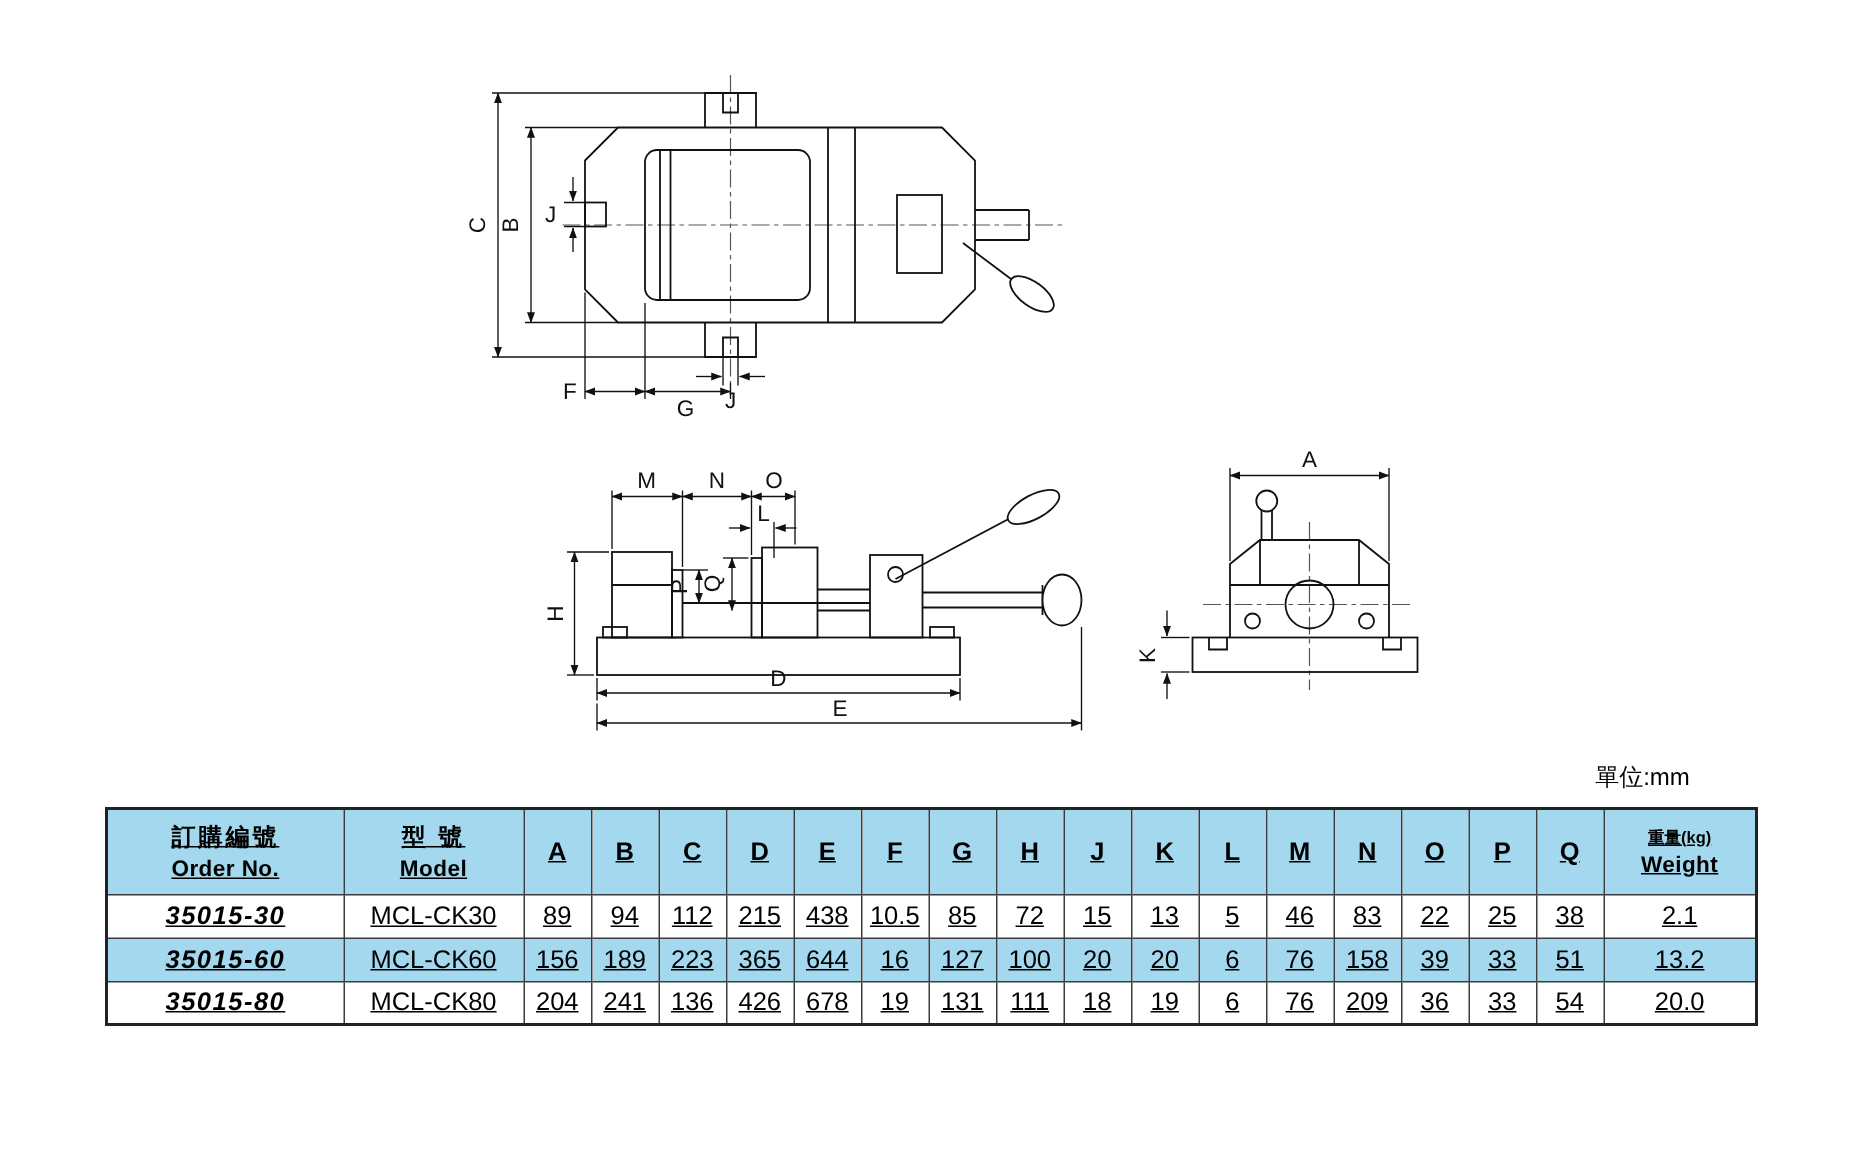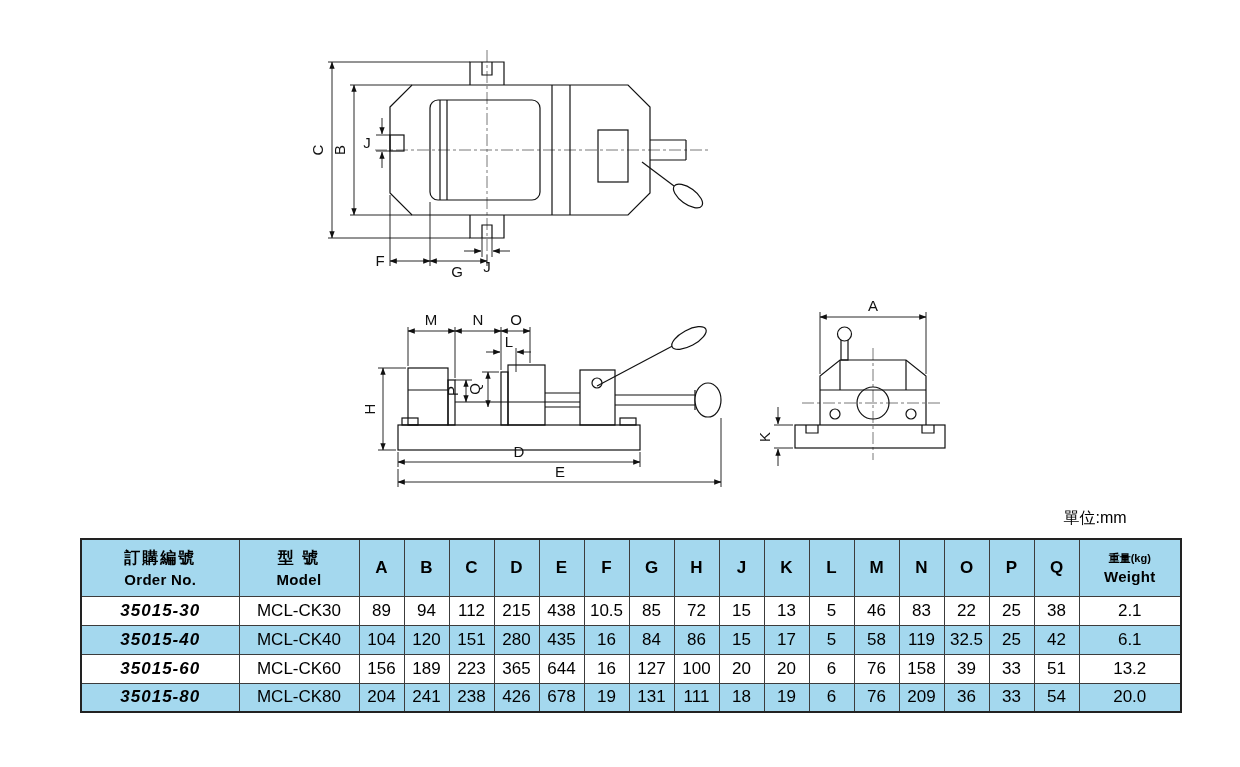--- a/index.html
+++ b/index.html
@@ -25,23 +25,24 @@
   .ext  { stroke:#111; fill:none; stroke-width:0.9; }
   line.dim    { stroke:#111; stroke-width:0.9; marker-start:url(#arr); marker-end:url(#arr); }
   line.dimend { stroke:#111; stroke-width:0.9; marker-end:url(#arr); }
 
   .unit-note {
     position:absolute; left:1020px; top:508px; width:150px;
     text-align:center; font-size:16px;
   }
 
   table.spec {
-    position:absolute; left:80px; top:538px; width:1100px;
+    position:absolute; left:70px; top:538px; width:1100px;
     border-collapse:collapse; table-layout:fixed;
     border:2px solid #222;
+    text-decoration:underline;
   }
   th, td {
     border:1px solid #3c3c3c;
     text-align:center; vertical-align:middle;
     overflow:hidden; white-space:nowrap;
   }
   thead th { background:var(--table-blue,#a4d8ee); height:57px; font-weight:bold; font-size:17px; }
   th .zh { font-size:16px; letter-spacing:2px; }
   th .en { font-size:15px; letter-spacing:0.3px; margin-top:2px; }
   th.h-weight .zh { letter-spacing:0; font-size:11px; }
@@ -277,41 +278,20 @@
           <td class="c-val">13</td>
           <td class="c-val">5</td>
           <td class="c-val">46</td>
           <td class="c-val">83</td>
           <td class="c-val">22</td>
           <td class="c-val">25</td>
           <td class="c-val">38</td>
           <td class="c-weight">2.1</td>
         </tr>
         <tr>
-          <td class="c-order">35015-40</td>
-          <td class="c-model">MCL-CK40</td>
-          <td class="c-val">104</td>
-          <td class="c-val">120</td>
-          <td class="c-val">151</td>
-          <td class="c-val">280</td>
-          <td class="c-val">435</td>
-          <td class="c-val">16</td>
-          <td class="c-val">84</td>
-          <td class="c-val">86</td>
-          <td class="c-val">15</td>
-          <td class="c-val">17</td>
-          <td class="c-val">5</td>
-          <td class="c-val">58</td>
-          <td class="c-val">119</td>
-          <td class="c-val">32.5</td>
-          <td class="c-val">25</td>
-          <td class="c-val">42</td>
-          <td class="c-weight">6.1</td>
-        </tr>
-        <tr>
           <td class="c-order">35015-60</td>
           <td class="c-model">MCL-CK60</td>
           <td class="c-val">156</td>
           <td class="c-val">189</td>
           <td class="c-val">223</td>
           <td class="c-val">365</td>
           <td class="c-val">644</td>
           <td class="c-val">16</td>
           <td class="c-val">127</td>
           <td class="c-val">100</td>
@@ -323,21 +303,21 @@
           <td class="c-val">39</td>
           <td class="c-val">33</td>
           <td class="c-val">51</td>
           <td class="c-weight">13.2</td>
         </tr>
         <tr>
           <td class="c-order">35015-80</td>
           <td class="c-model">MCL-CK80</td>
           <td class="c-val">204</td>
           <td class="c-val">241</td>
-          <td class="c-val">238</td>
+          <td class="c-val">136</td>
           <td class="c-val">426</td>
           <td class="c-val">678</td>
           <td class="c-val">19</td>
           <td class="c-val">131</td>
           <td class="c-val">111</td>
           <td class="c-val">18</td>
           <td class="c-val">19</td>
           <td class="c-val">6</td>
           <td class="c-val">76</td>
           <td class="c-val">209</td>

